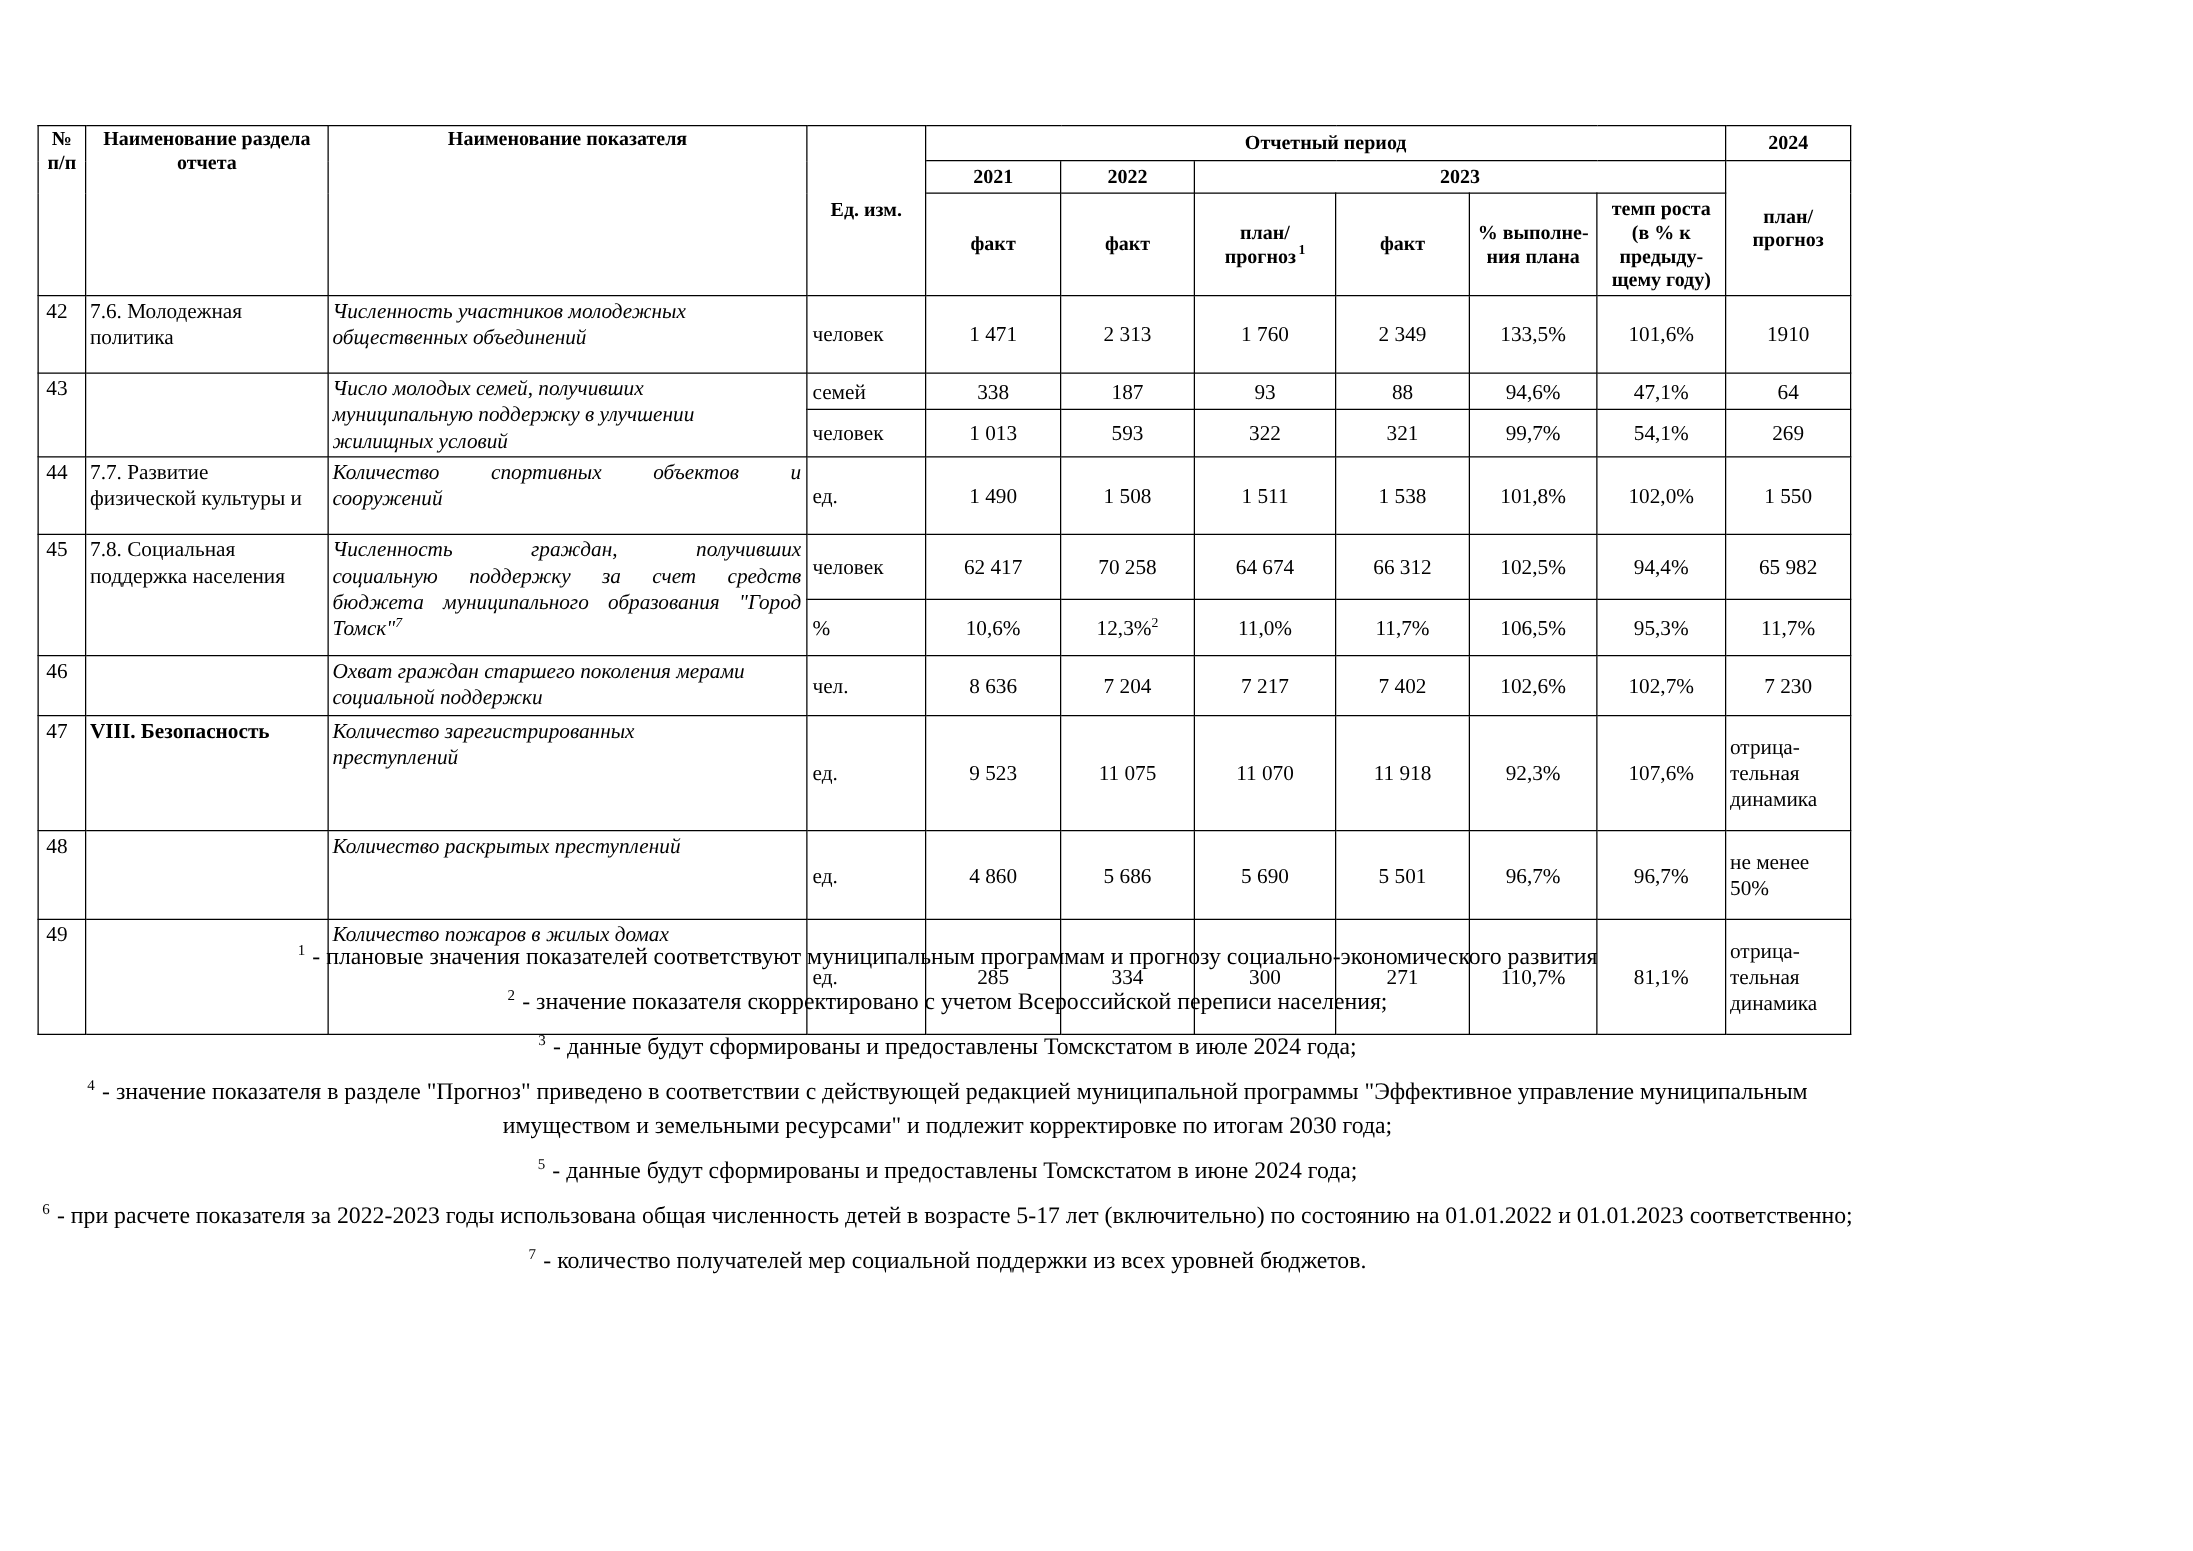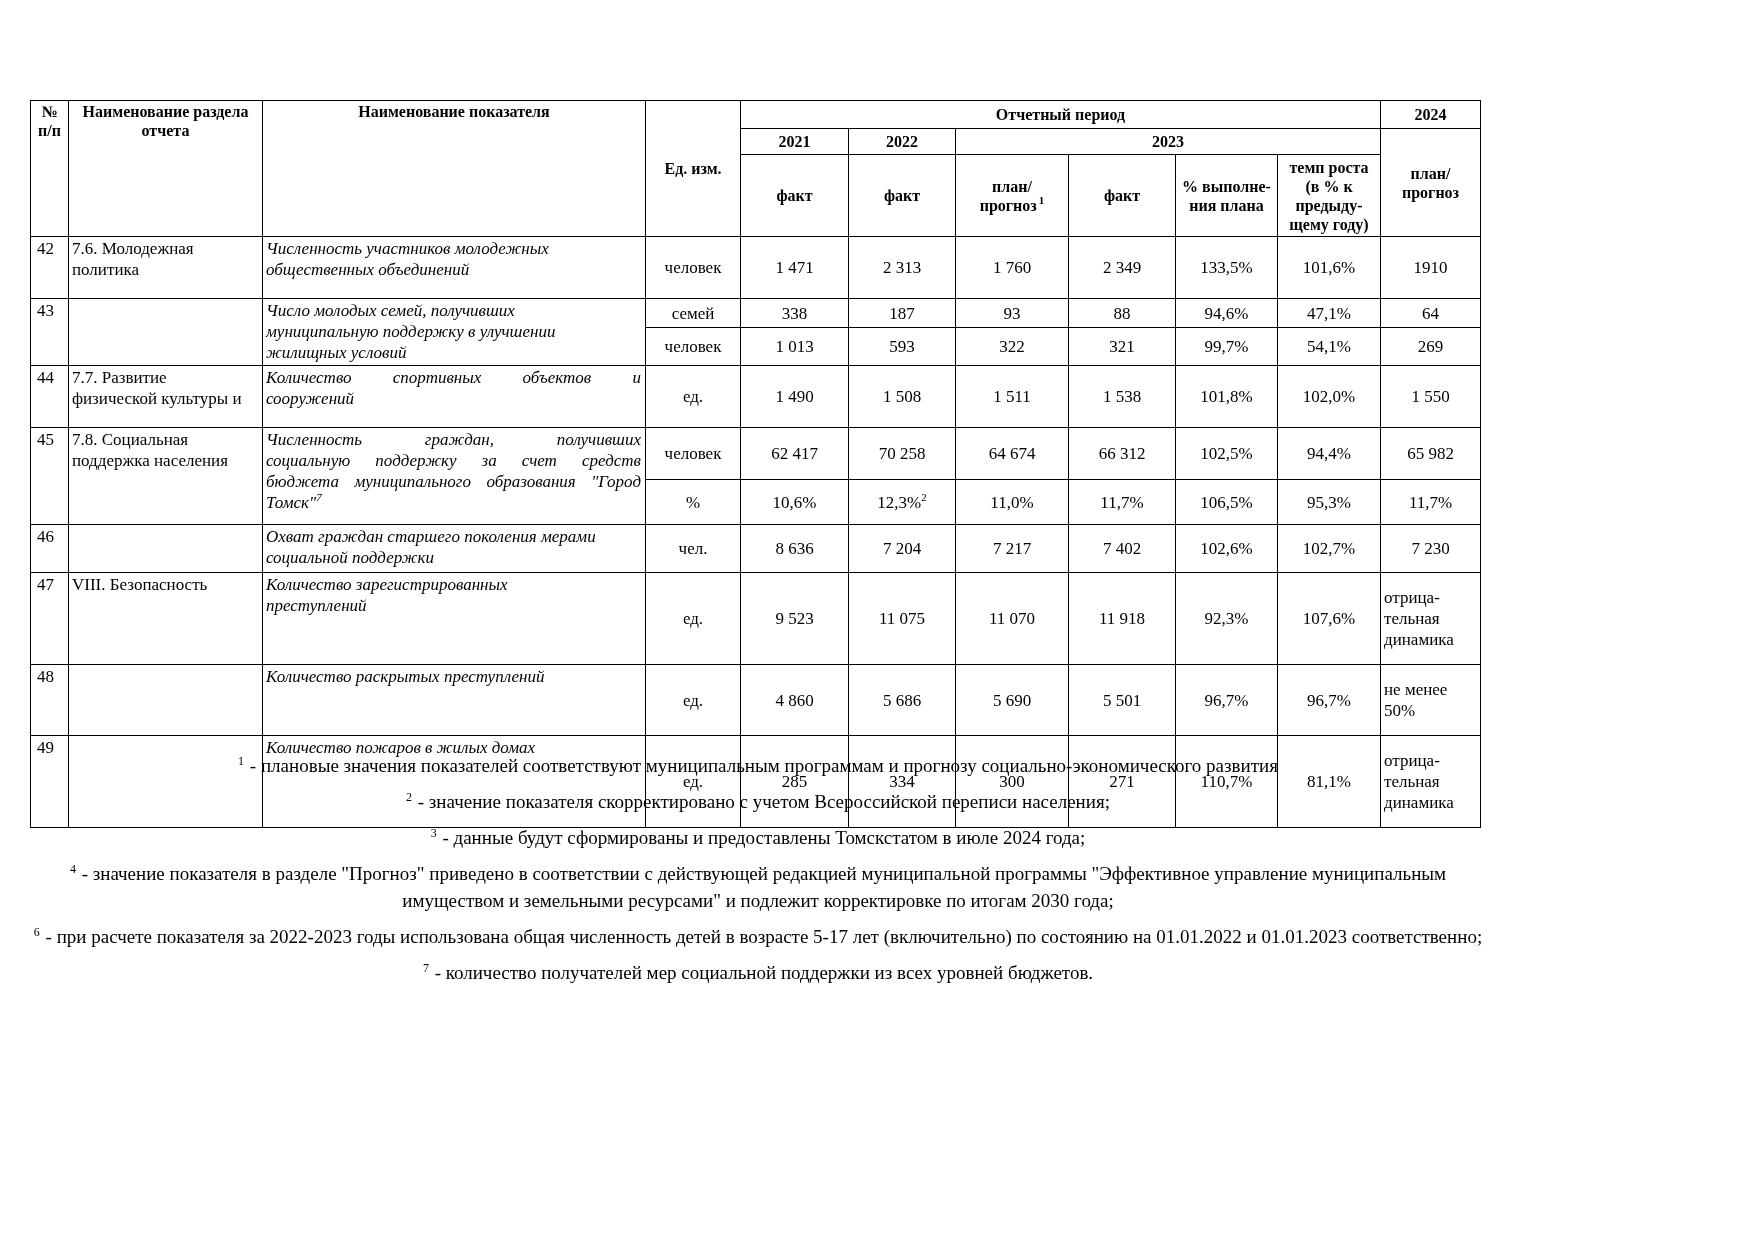--- a/index.html
+++ b/index.html
@@ -23,24 +23,24 @@
     font-weight: bold; text-align: center; vertical-align: middle;
     font-size: 16px; line-height: 19px; padding: 2px 3px;
   }
   thead th.top { vertical-align: top; }
   .pre { white-space: pre-line; }
 
   td.num  { text-align: left;  vertical-align: top; padding: 1px 6px; }
   td.sect { text-align: left;  vertical-align: top; white-space: pre-line; padding: 1px 4px 18px 3px; }
   td.ind  { text-align: left;  vertical-align: top; white-space: pre-line; padding: 1px 4px 1px 3px; font-style: italic; }
   td.pj   { text-align: justify; text-align-last: justify; }
-  td.unit { text-align: center; vertical-align: middle; margin-top: 20px; }
+  td.unit { vertical-align: middle; margin-top: 20px; }
   td.val  { text-align: center; vertical-align: middle; }
   td.txt24 { text-align: left; vertical-align: top; white-space: pre-line; padding: 14px 3px; }
-  .b { font-weight: normal; }
+  .b { font-weight: bold; }
 
   sup { font-size: 11px; line-height: 0; vertical-align: super; }
   thead sup { margin-left: 2px; }
 
   .footnotes {
     position: absolute; left: 32px; top: 752px; width: 1452px;
     font-size: 19px; line-height: 27px; text-align: center;
   }
   .footnote { margin-bottom: 9px; }
   .footnote sup { font-size: 12px; margin-right: 1px; }
@@ -250,17 +250,18 @@
       </tr>
 
     </tbody>
   </table>
 
   <div class="footnotes">
     <div class="footnote"><sup>1</sup><span> - плановые значения показателей соответствуют муниципальным программам и прогнозу социально-экономического развития</span></div>
     <div class="footnote"><sup>2</sup><span> - значение показателя скорректировано с учетом Всероссийской переписи населения;</span></div>
     <div class="footnote"><sup>3</sup><span> - данные будут сформированы и предоставлены Томскстатом в июле 2024 года;</span></div>
     <div class="footnote"><sup>4</sup><span> - значение показателя в разделе "Прогноз" приведено в соответствии с действующей редакцией муниципальной программы "Эффективное управление муниципальным имуществом и земельными ресурсами" и подлежит корректировке по итогам 2030 года;</span></div>
+    <div class="footnote"><sup>5</sup><span> - данные будут сформированы и предоставлены Томскстатом в июне 2024 года;</span></div>
     <div class="footnote"><sup>6</sup><span> - при расчете показателя за 2022-2023 годы использована общая численность детей в возрасте 5-17 лет (включительно) по состоянию на 01.01.2022 и 01.01.2023 соответственно;</span></div>
     <div class="footnote"><sup>7</sup><span> - количество получателей мер социальной поддержки из всех уровней бюджетов.</span></div>
   </div>
 
 </div>
 
 </body></html>

